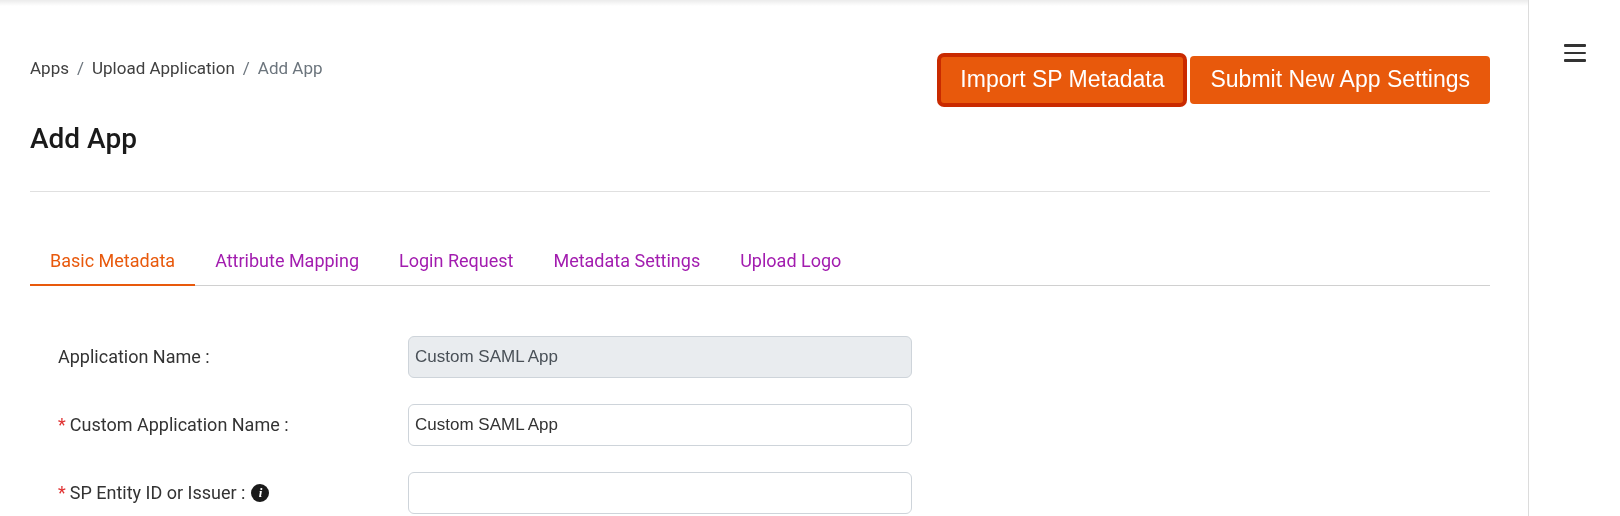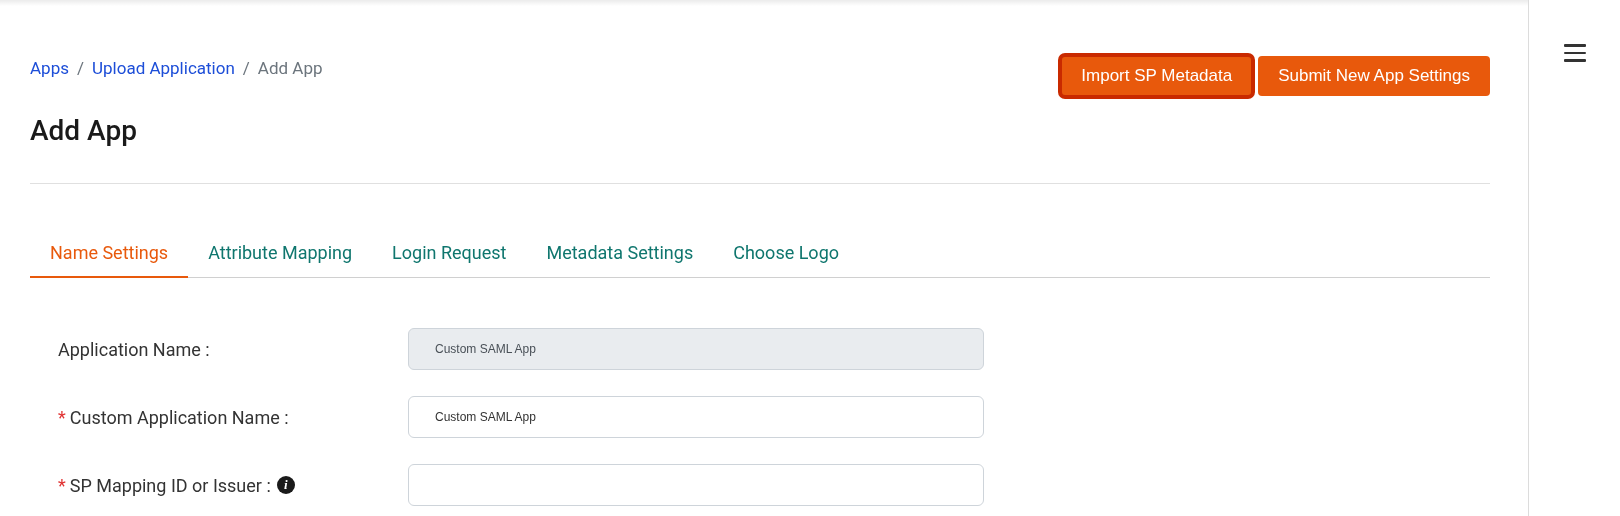--- a/index.html
+++ b/index.html
@@ -30,30 +30,30 @@
     padding-top: 56px;
   }
   .breadcrumb {
     font-size: 17px;
     color: #6c757d;
     display: flex;
     gap: 8px;
     align-items: center;
     margin-top: 2px;
   }
-  .breadcrumb a { color: #1d4ed8; text-decoration: none; }
+  .breadcrumb a { color: #404040; text-decoration: none; }
   .breadcrumb .sep { color: #6c757d; }
   .breadcrumb .current { color: #6c757d; }
   .actions { display: flex; gap: 6px; }
   .btn {
     background: #e8590c;
     color: #fff;
     border: none;
     padding: 10px 20px;
-    font-size: 17px;
+    font-size: 23px;
     border-radius: 4px;
     cursor: pointer;
     font-weight: 400;
     line-height: 1.2;
   }
   .btn.highlight {
     outline: 3px solid #c92a00;
     outline-offset: -1px;
     box-shadow: 0 0 0 3px #c92a00;
   }
@@ -69,21 +69,21 @@
     margin-top: 36px;
   }
   .tabs {
     display: flex;
     border-bottom: 1px solid #d0d0d0;
     margin-top: 48px;
   }
   .tab {
     padding: 10px 20px 14px 20px;
     font-size: 18px;
-    color: #0f766e;
+    color: #a21caf;
     cursor: pointer;
     position: relative;
   }
   .tab.active {
     color: #e8590c;
   }
   .tab.active::after {
     content: "";
     position: absolute;
     left: 0; right: 0; bottom: -1px;
@@ -118,26 +118,26 @@
     border-radius: 50%;
     background: #1a1a1a;
     color: #fff;
     font-family: Georgia, serif;
     font-style: italic;
     font-weight: bold;
     font-size: 13px;
     margin-left: 4px;
   }
   .form-input {
-    width: 576px;
+    width: 504px;
     height: 42px;
     border: 1px solid #ced4da;
     border-radius: 6px;
-    padding: 0 26px;
-    font-size: 12px;
+    padding: 0 6px;
+    font-size: 17px;
     color: #333;
     background: #fff;
   }
   .form-input.readonly {
     background: #e9ecef;
     color: #495057;
   }
   .right-rail {
     position: absolute;
     top: 0;
@@ -182,25 +182,25 @@
       <button class="btn highlight">Import SP Metadata</button>
       <button class="btn">Submit New App Settings</button>
     </div>
   </div>
 
   <h1 class="page-title">Add App</h1>
 
   <hr class="hr1">
 
   <div class="tabs">
-    <div class="tab active">Name Settings</div>
+    <div class="tab active">Basic Metadata</div>
     <div class="tab">Attribute Mapping</div>
     <div class="tab">Login Request</div>
     <div class="tab">Metadata Settings</div>
-    <div class="tab">Choose Logo</div>
+    <div class="tab">Upload Logo</div>
   </div>
 
   <div class="form">
 
     <div class="form-row">
       <label class="form-label">
         <span>Application Name :</span>
       </label>
       <input type="text" class="form-input readonly" readonly="" value="Custom SAML App" style="">
     </div>
@@ -209,21 +209,21 @@
       <label class="form-label">
         <span class="required">*</span>
         <span>Custom Application Name :</span>
       </label>
       <input type="text" class="form-input" value="Custom SAML App" style="">
     </div>
 
     <div class="form-row">
       <label class="form-label">
         <span class="required">*</span>
-        <span>SP Mapping ID or Issuer :</span>
+        <span>SP Entity ID or Issuer :</span>
         <span class="info-icon">i</span>
       </label>
       <input type="text" class="form-input" value="" style="">
     </div>
 
   </div>
 
 </div>
 
 <div class="right-rail">

